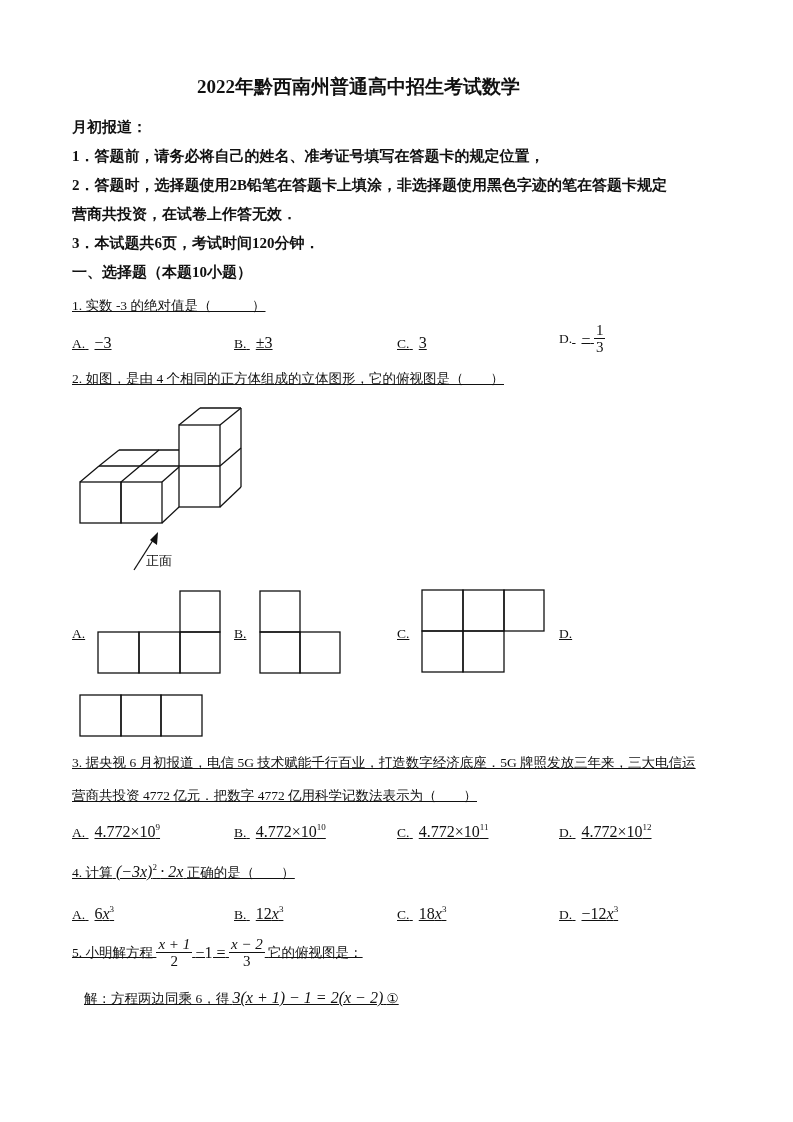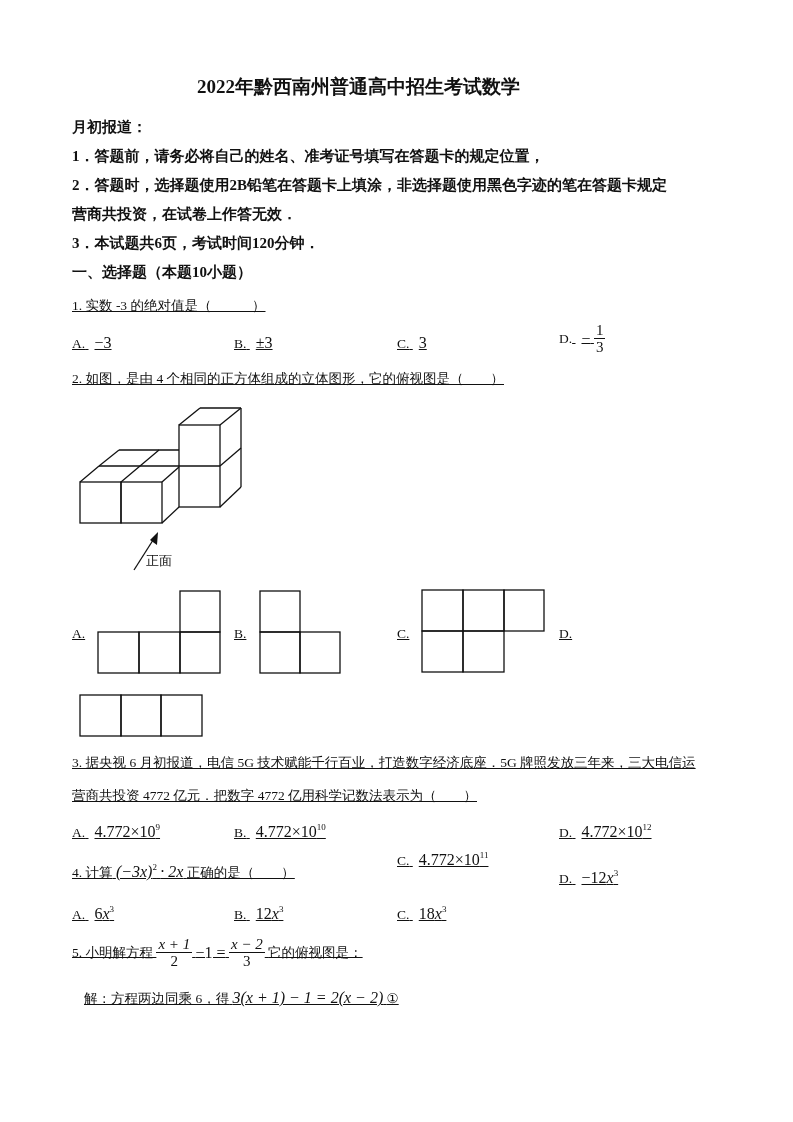--- a/index.html
+++ b/index.html
@@ -125,21 +125,21 @@
 <div class="abs norm" style="left:72px;top:754px;">3. 据央视 6 月初报道，电信 5G 技术赋能千行百业，打造数字经济底座．5G 牌照发放三年来，三大电信运</div>
 <div class="abs norm" style="left:72px;top:787px;">营商共投资 4772 亿元．把数字 4772 亿用科学记数法表示为（　　）</div>
 <div class="abs norm" style="left:72px;top:822px;">
   <span>A.</span>
   <span class="math" style="margin-left:6px">4.772×10</span><sup>9</sup>
 </div>
 <div class="abs norm" style="left:234px;top:822px;">
   <span>B.</span>
   <span class="math" style="margin-left:6px">4.772×10</span><sup>10</sup>
 </div>
-<div class="abs norm" style="left:397px;top:822px;margin-top:28px;">
+<div class="abs norm" style="left:397px;top:822px;">
   <span>C.</span>
   <span class="math" style="margin-left:6px">4.772×10</span><sup>11</sup>
 </div>
 <div class="abs norm" style="left:559px;top:822px;">
   <span>D.</span>
   <span class="math" style="margin-left:6px">4.772×10</span><sup>12</sup>
 </div>
 
 <div class="abs norm" style="left:72px;top:862px;">
   <span>4. 计算</span>
@@ -152,21 +152,21 @@
   <span class="math" style="margin-left:6px">6</span><span class="math it">x</span><sup>3</sup>
 </div>
 <div class="abs norm" style="left:234px;top:904px;">
   <span>B.</span>
   <span class="math" style="margin-left:6px">12</span><span class="math it">x</span><sup>3</sup>
 </div>
 <div class="abs norm" style="left:397px;top:904px;">
   <span>C.</span>
   <span class="math" style="margin-left:6px">18</span><span class="math it">x</span><sup>3</sup>
 </div>
-<div class="abs norm" style="left:559px;top:868px;">
+<div class="abs norm" style="left:559px;top:904px;">
   <span>D.</span>
   <span class="math" style="margin-left:6px">−12</span><span class="math it">x</span><sup>3</sup>
 </div>
 
 <div class="abs norm" style="left:72px;top:936px;">
   <span style="vertical-align:middle">5. 小明解方程</span>
   <span class="frac it">
     <span class="num">x + 1</span>
     <span class="den" style="font-style:normal">2</span>
   </span>

